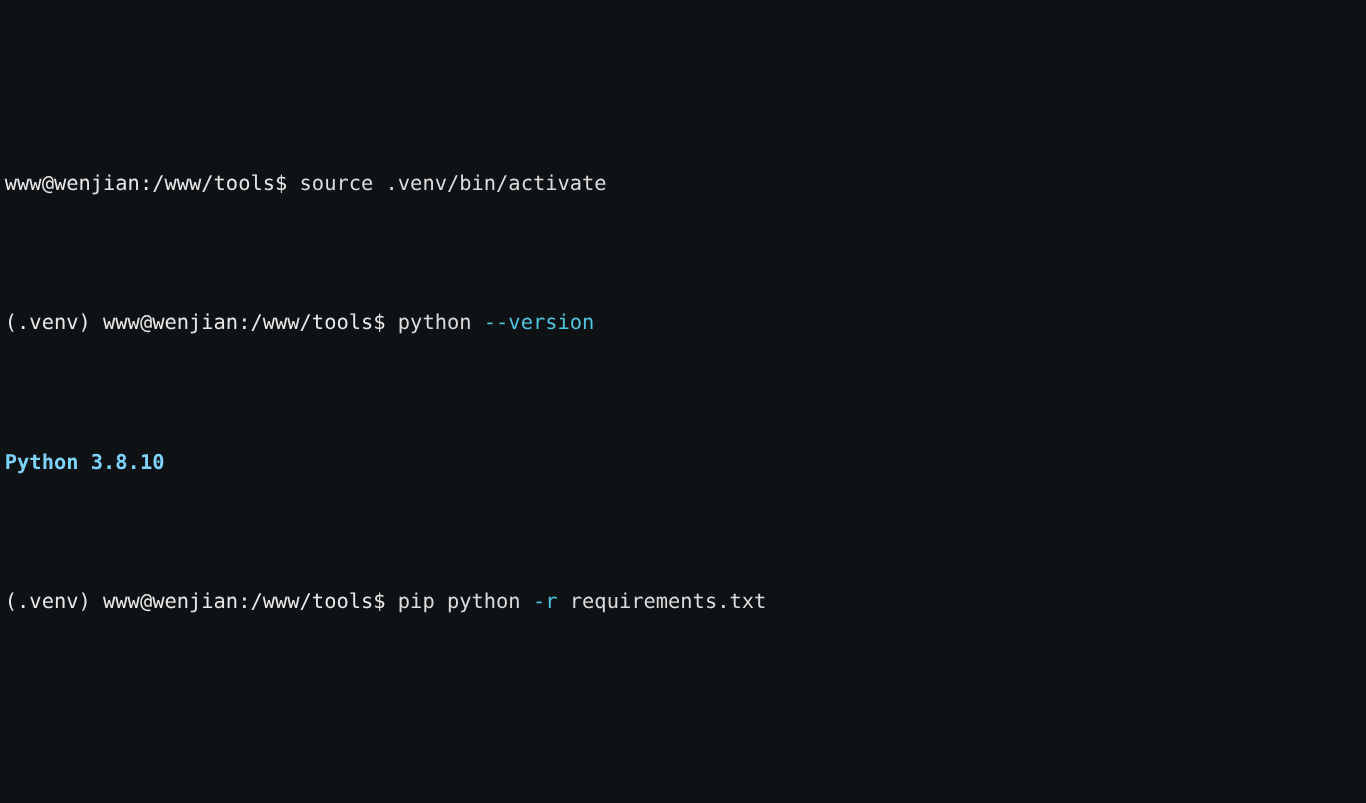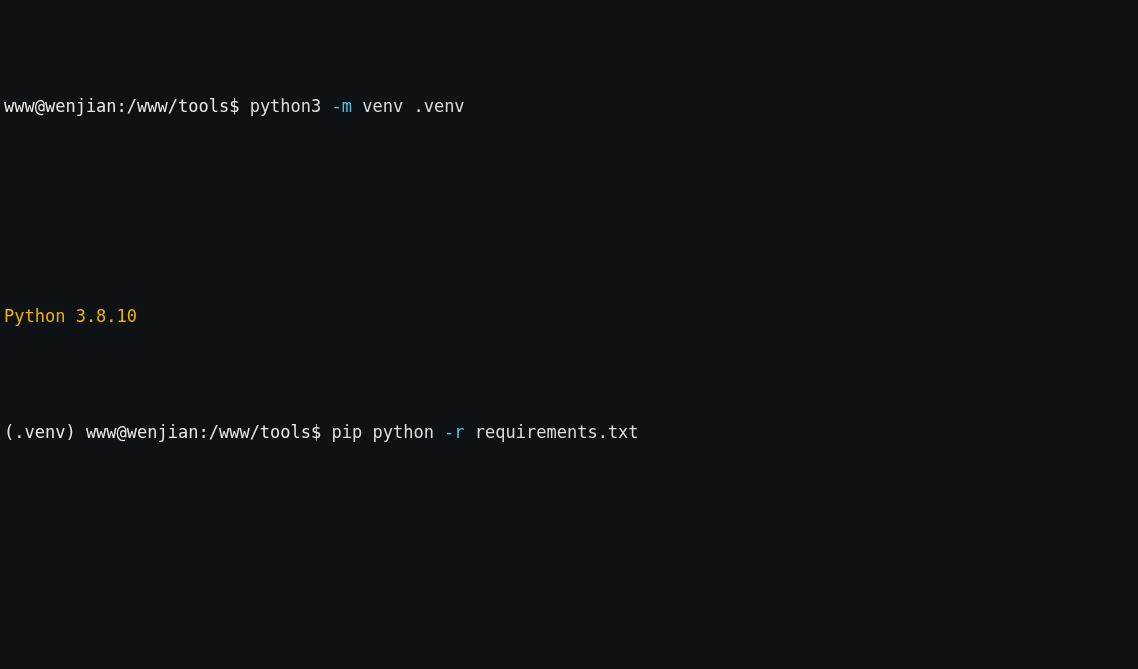--- a/index.html
+++ b/index.html
@@ -15,33 +15,34 @@
     overflow: hidden;
   }
   .terminal {
     padding: 2px 4px;
     white-space: pre;
     letter-spacing: 0px;
   }
   .line { white-space: pre; }
   .cmd { color: #dcdcdc; }
   .flag { color: #4fc4e0; } 
-  .out  { color: #eab308; }
+  .out  { color: #7dd3fc; font-weight: bold; }
 </style>
 </head>
 <body>
 
 <div class="terminal">
 
   
-  <div class="line"><span class="user">www@wenjian:/www/tools$ </span><span class="cmd">python3 </span><span class="flag">-m</span><span class="cmd"> venv .venv</span></div>
 
   
+  <div class="line"><span class="user">www@wenjian:/www/tools$ </span><span class="cmd">source .venv/bin/activate</span></div>
 
   
+  <div class="line"><span class="user">(.venv) www@wenjian:/www/tools$ </span><span class="cmd">python </span><span class="flag">--version</span></div>
 
   
   <div class="line out">Python 3.8.10</div>
 
   
   <div class="line"><span class="user">(.venv) www@wenjian:/www/tools$ </span><span class="cmd">pip python </span><span class="flag">-r</span><span class="cmd"> requirements.txt</span></div>
 
   
   
   

